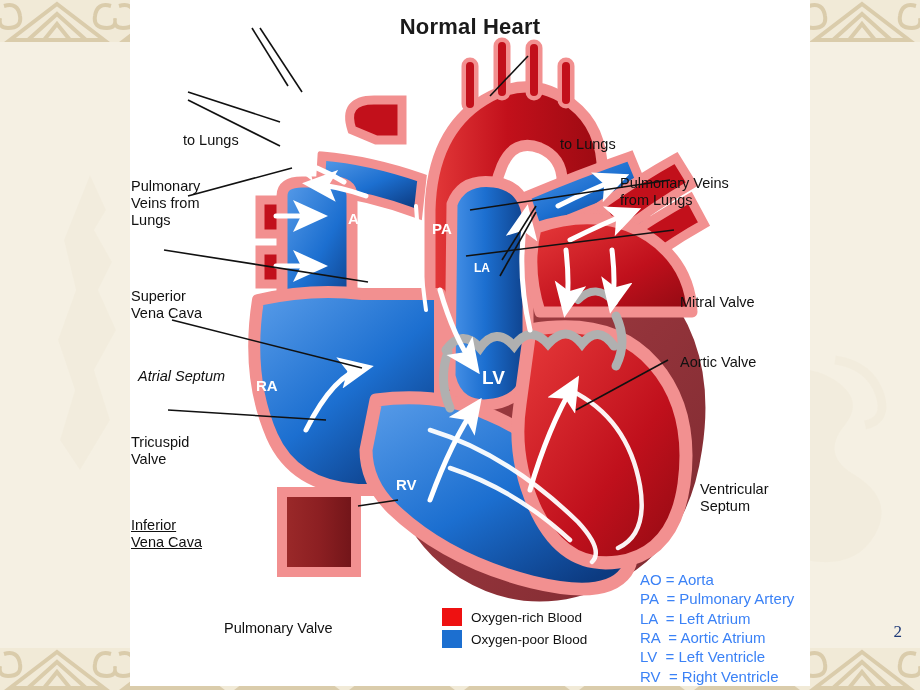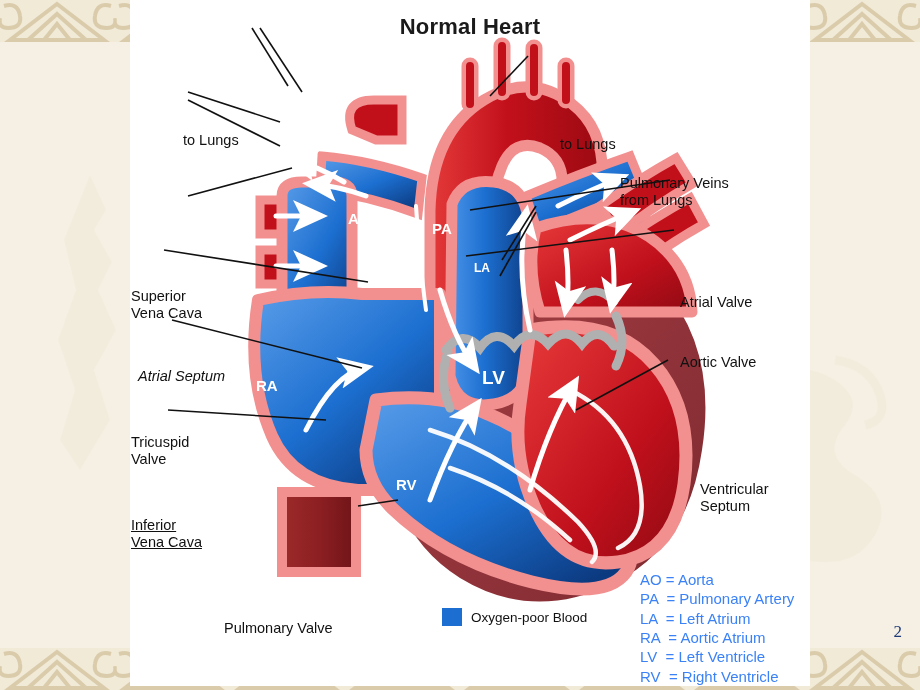--- a/index.html
+++ b/index.html
@@ -210,39 +210,46 @@
     </svg>
 
     <div class="lbl" style="left:218px;top:210px;color:#fff;font-weight:bold;font-size:15px;">AO</div>
     <div class="lbl" style="left:302px;top:220px;color:#fff;font-weight:bold;font-size:15px;">PA</div>
     <div class="lbl" style="left:344px;top:261px;color:#fff;font-weight:bold;font-size:12px;">LA</div>
     <div class="lbl" style="left:126px;top:377px;color:#fff;font-weight:bold;font-size:15px;">RA</div>
     <div class="lbl" style="left:352px;top:367px;color:#fff;font-weight:bold;font-size:19px;">LV</div>
     <div class="lbl" style="left:266px;top:476px;color:#fff;font-weight:bold;font-size:15px;">RV</div>
 
     <div class="lbl" style="left:53px;top:132px;">to Lungs</div>
+    <div class="lbl" style="left:1px;top:178px;">Pulmonary
+Veins from
+Lungs</div>
     <div class="lbl" style="left:1px;top:288px;">Superior
 Vena Cava</div>
     <div class="lbl" style="left:8px;top:368px;font-style:italic;">Atrial Septum</div>
     <div class="lbl" style="left:1px;top:434px;">Tricuspid
 Valve</div>
     <div class="lbl" style="left:1px;top:517px;text-decoration:underline;">Inferior
 Vena Cava</div>
 
     <div class="lbl r" style="left:430px;top:136px;">to Lungs</div>
     <div class="lbl r" style="left:490px;top:175px;">Pulmonary Veins
 from Lungs</div>
-    <div class="lbl r" style="left:550px;top:294px;">Atrial Valve</div>
+    <div class="lbl r" style="left:550px;top:294px;">Mitral Valve</div>
     <div class="lbl r" style="left:550px;top:354px;">Aortic Valve</div>
     <div class="lbl r" style="left:570px;top:481px;">Ventricular
 Septum</div>
 
     <div class="lbl" style="left:94px;top:620px;">Pulmonary Valve</div>
 
     <div class="legend">
+      <div class="legend-row">
+        <span class="sw" style="background:#ee1111;"></span>
+        <span class="legend-txt">Oxygen-rich Blood</span>
+      </div>
       <div class="legend-row">
         <span class="sw" style="background:#1c6fd0;"></span>
         <span class="legend-txt">Oxygen-poor Blood</span>
       </div>
     </div>
 
     <div class="keybox">
       <div class="key-row">AO = Aorta</div>
       <div class="key-row">PA  = Pulmonary Artery</div>
       <div class="key-row">LA  = Left Atrium</div>

